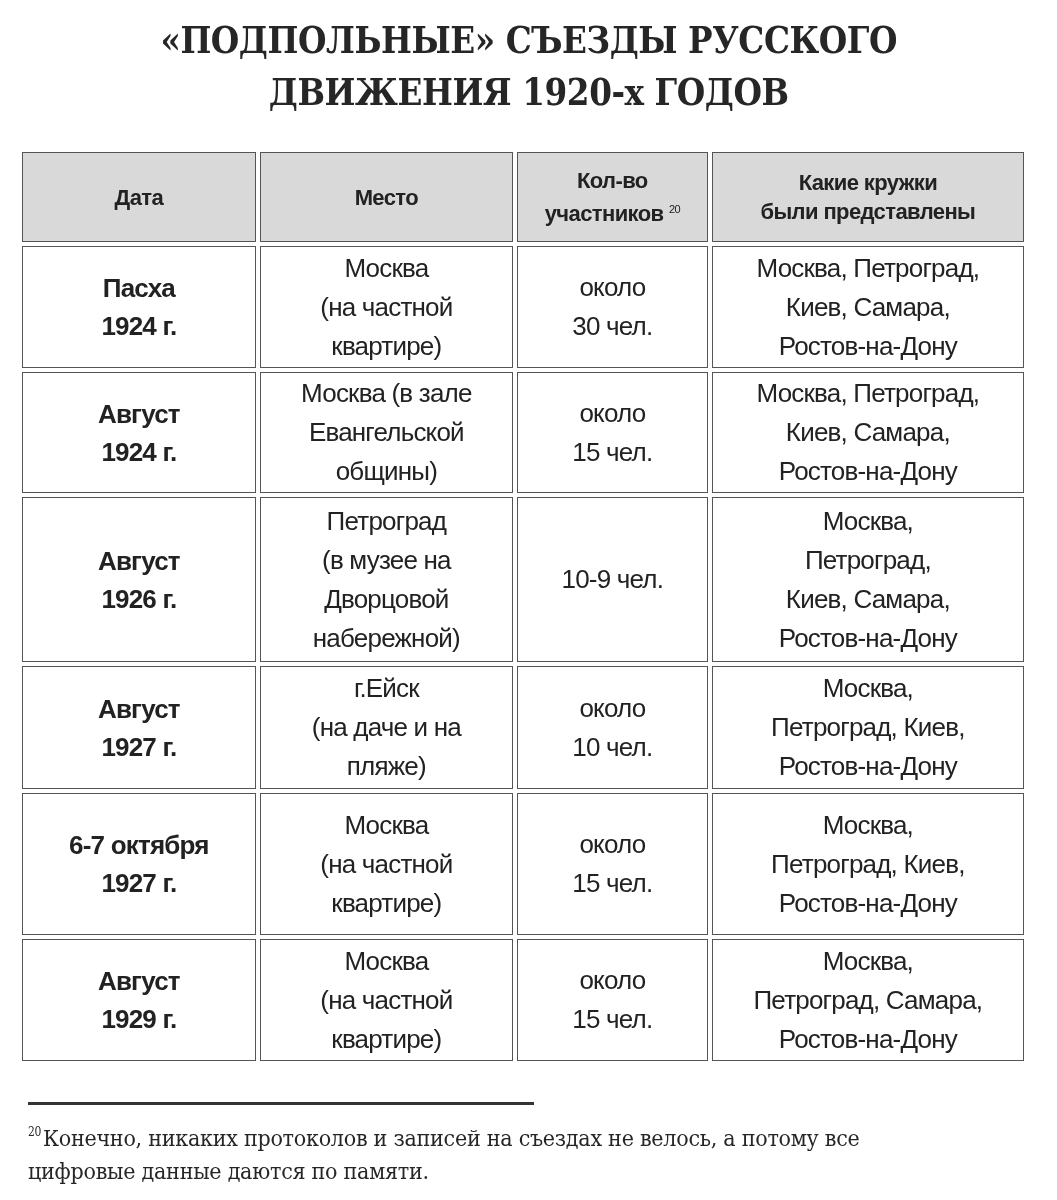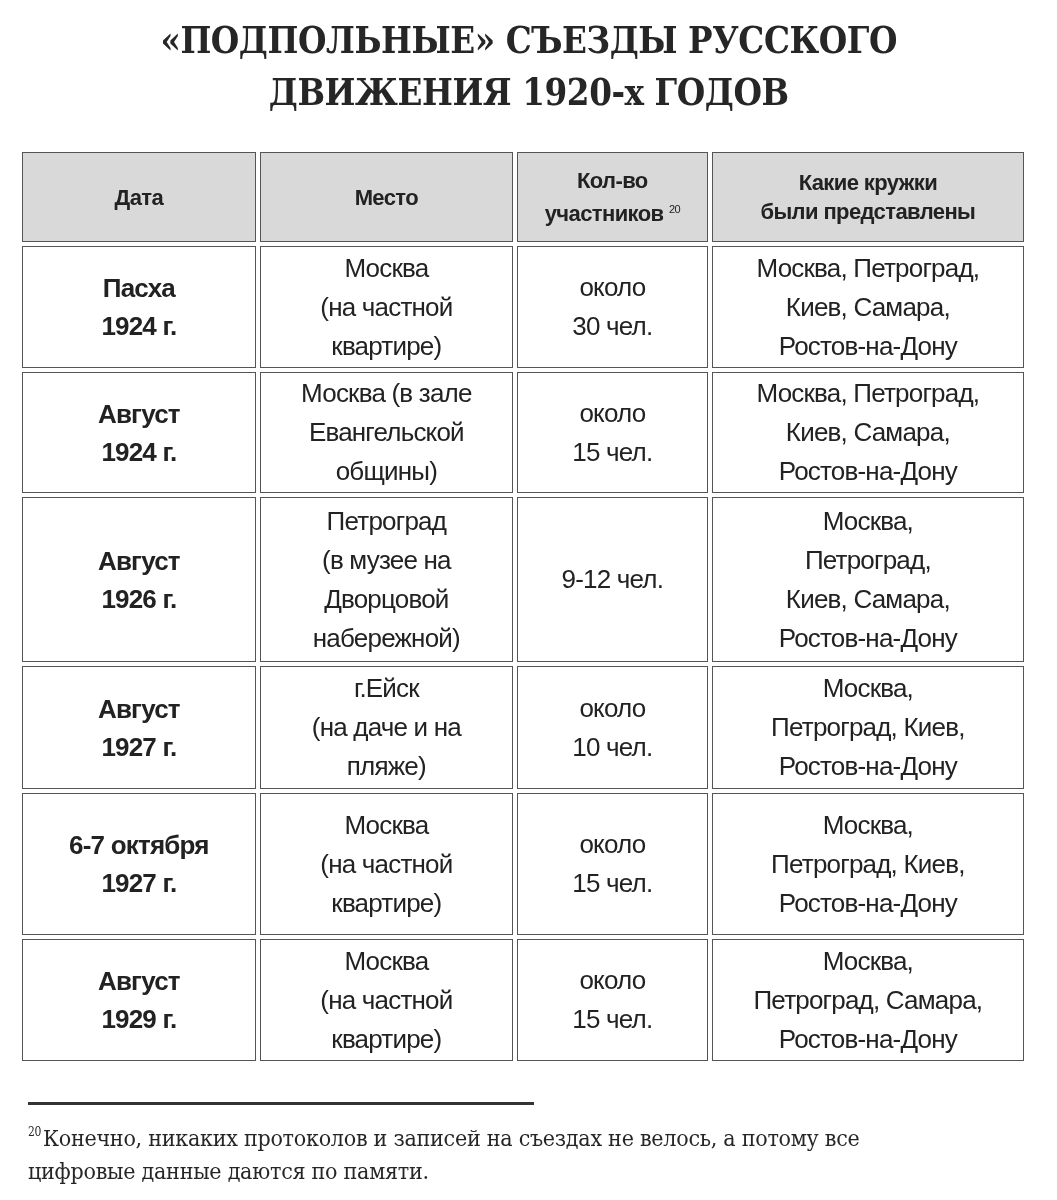--- a/index.html
+++ b/index.html
@@ -104,21 +104,21 @@
           <span class="line">Август</span>
           <span class="line">1926 г.</span>
         </td>
         <td>
           <span class="line">Петроград</span>
           <span class="line">(в музее на</span>
           <span class="line">Дворцовой</span>
           <span class="line">набережной)</span>
         </td>
         <td>
-          <span class="line">9-12 чел.</span>
+          <span class="line">10-9 чел.</span>
         </td>
         <td>
           <span class="line">Москва,</span>
           <span class="line">Петроград,</span>
           <span class="line">Киев, Самара,</span>
           <span class="line">Ростов-на-Дону</span>
         </td>
       </tr>
       <tr style="height: 123px;">
         <td class="date">

